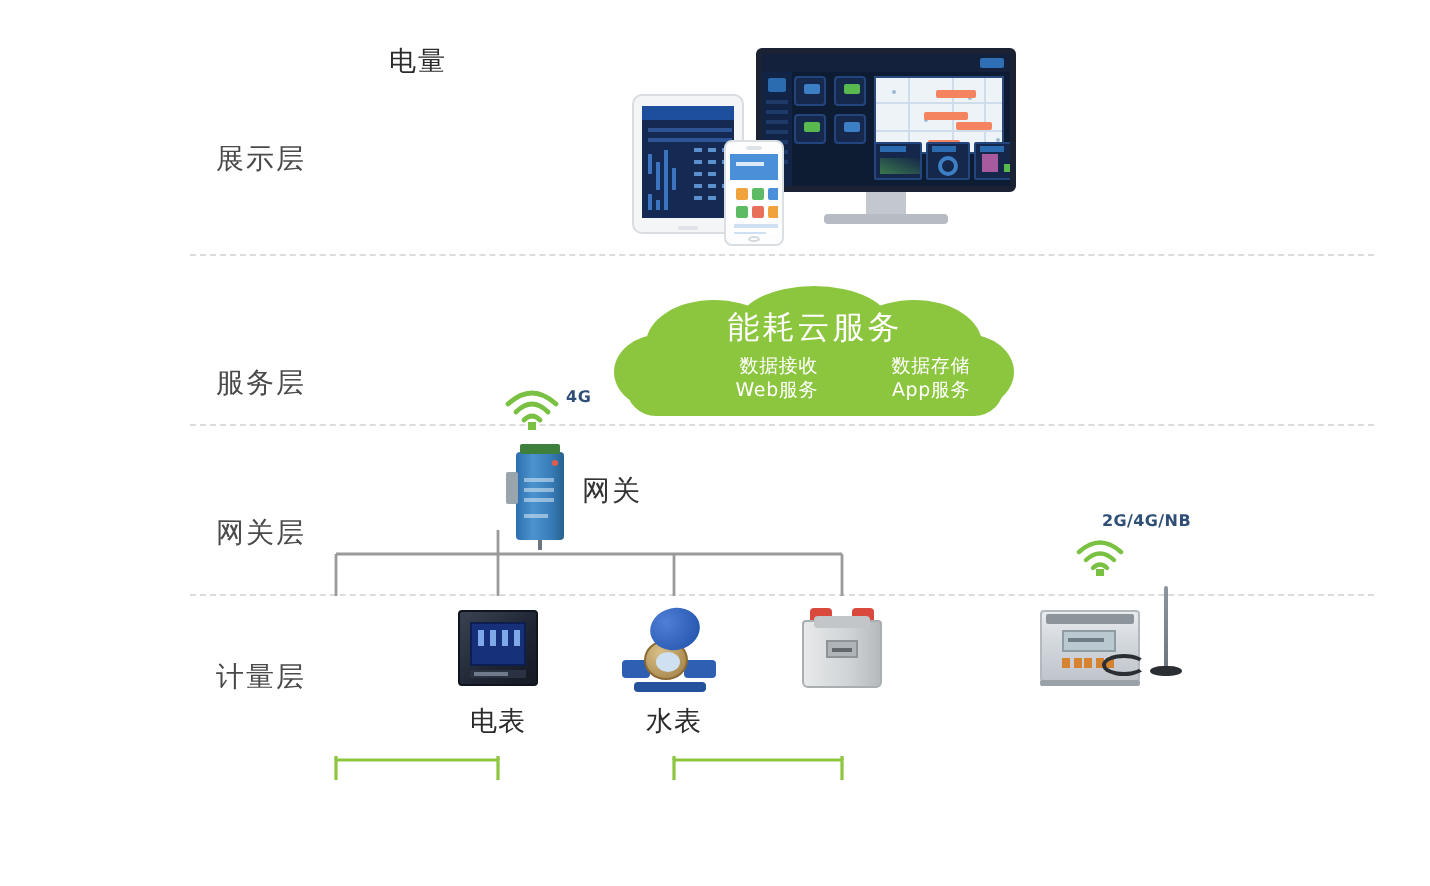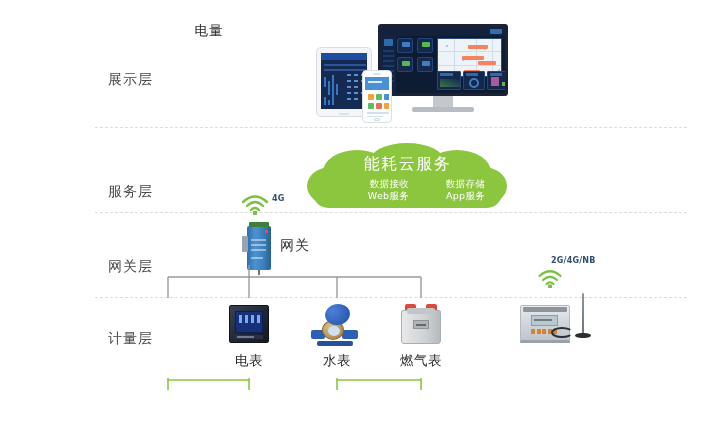--- a/index.html
+++ b/index.html
@@ -102,21 +102,21 @@
     font-family:"DejaVu Sans", sans-serif;
   }
   .cloud-cols { position:absolute; left:28px; top:36px; width:152px; display:flex; }
   .cloud-col { width:50%;text-align:right; }
   .cloud-col div {
     font-size:9.5px; color:#ffffff; line-height:12px; letter-spacing:.3px;
     font-family:"DejaVu Sans", sans-serif; white-space:nowrap;
   }
 
   
-  #gateway-group { position:absolute; left:236px; top:193px; width:130px; height:82px; }
+  #gateway-group { position:absolute; left:247px; top:193px; width:130px; height:82px; }
   .wifi-icon { position:absolute; left:4px; top:0; width:30px; height:22px; }
   .label-4g {
     position:absolute; left:36px; top:1px; font-size:8px; font-weight:bold;
     color:#2f4f77; font-family:"DejaVu Sans", sans-serif; letter-spacing:.3px;
   }
   .gw-device {
     position:absolute; left:11px; top:33px; width:24px; height:44px;
     background:linear-gradient(to right,#2e6fae 0%,#4b93cf 35%,#3a7ebc 70%,#26628f 100%);
     border-radius:2px;
   }
@@ -430,21 +430,20 @@
     <div class="meter" style="left:371px">
       <div class="meter-art">
         <div class="gas">
           <span class="gas-cap" style="left:4px"></span>
           <span class="gas-cap" style="right:4px"></span>
           <span class="gas-body"></span>
           <span class="gas-neck"></span>
           <span class="gas-lcd"></span>
         </div>
       </div>
-      <div class="meter-name">燃气表</div>
     </div>
   </div>
 
   <div id="arcm">
     <div class="label-nb">2G/4G/NB</div>
     <svg class="arcm-wifi" viewBox="0 0 26 20">
       <g fill="none" stroke="#7ac143" stroke-width="2.2" stroke-linecap="round">
         <path d="M2.5 8 Q13 -1.5 23.5 8"></path>
         <path d="M6 12 Q13 5.5 20 12"></path>
         <path d="M9.5 16 Q13 12.5 16.5 16"></path>

